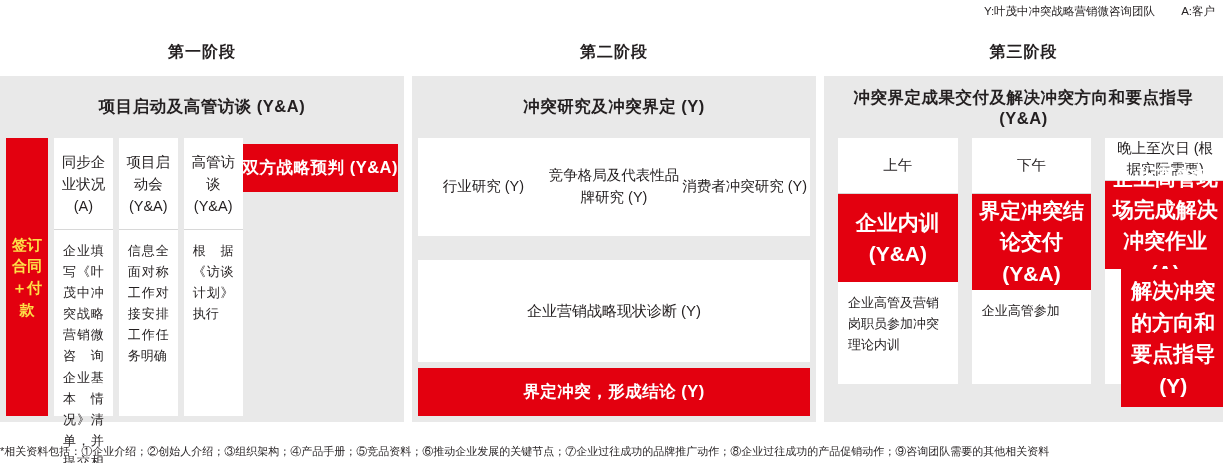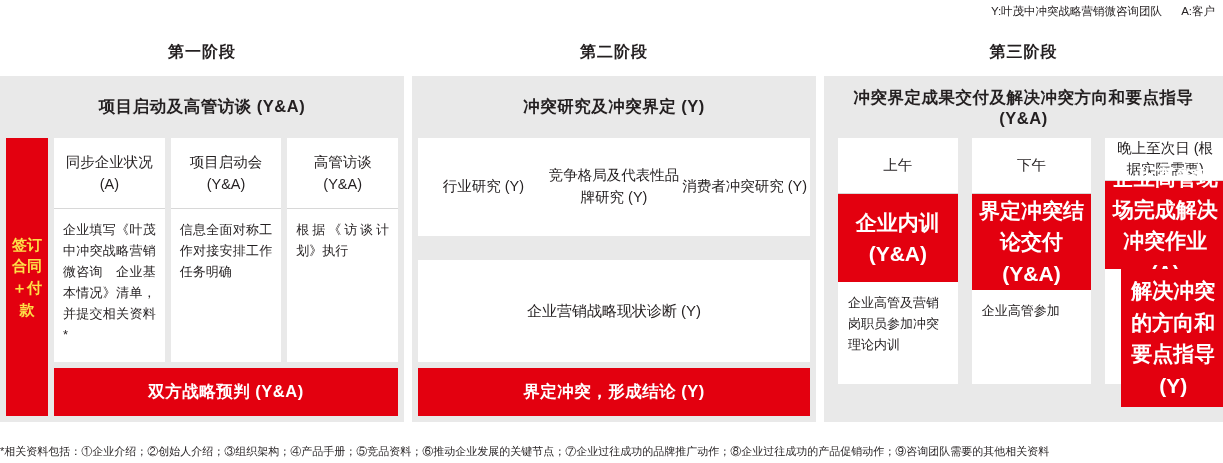--- a/index.html
+++ b/index.html
@@ -15,21 +15,21 @@
     position: relative;
     overflow: hidden;
   }
   .legend {
     position: absolute;
     top: 4px;
     right: 8px;
     font-size: 11.5px;
     color: #231f20;
     display: flex;
-    gap: 19px;
+    gap: 26px;
     white-space: nowrap;
     margin-left: 48px;
   }
   .stage-titles {
     position: absolute;
     top: 42px;
     left: 0;
     width: 976px;
     height: 26px;
   }
@@ -95,21 +95,20 @@
     justify-content: center;
     text-align: center;
     line-height: 1.45;
     box-sizing: border-box;
     padding: 4px 2px;
   }
   .c1-right {
     flex: 1;
     margin-left: 6px;
     display: flex;
-    flex-direction: column;
   }
   .c1-cards {
     flex: 1;
     display: flex;
     gap: 6px;
   }
   .card {
     background: #ffffff;
     box-sizing: border-box;
     display: flex;

